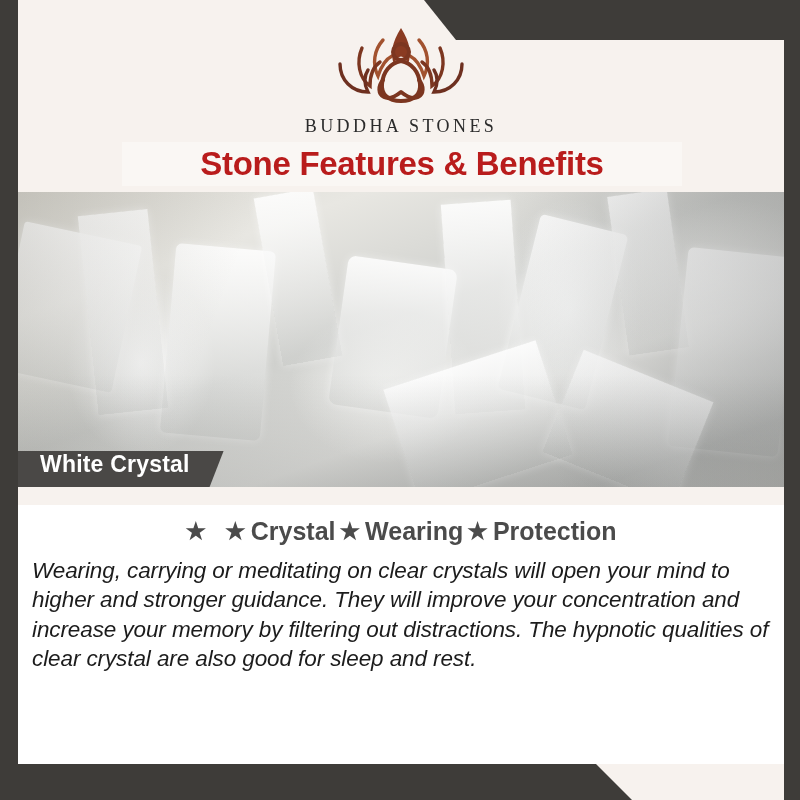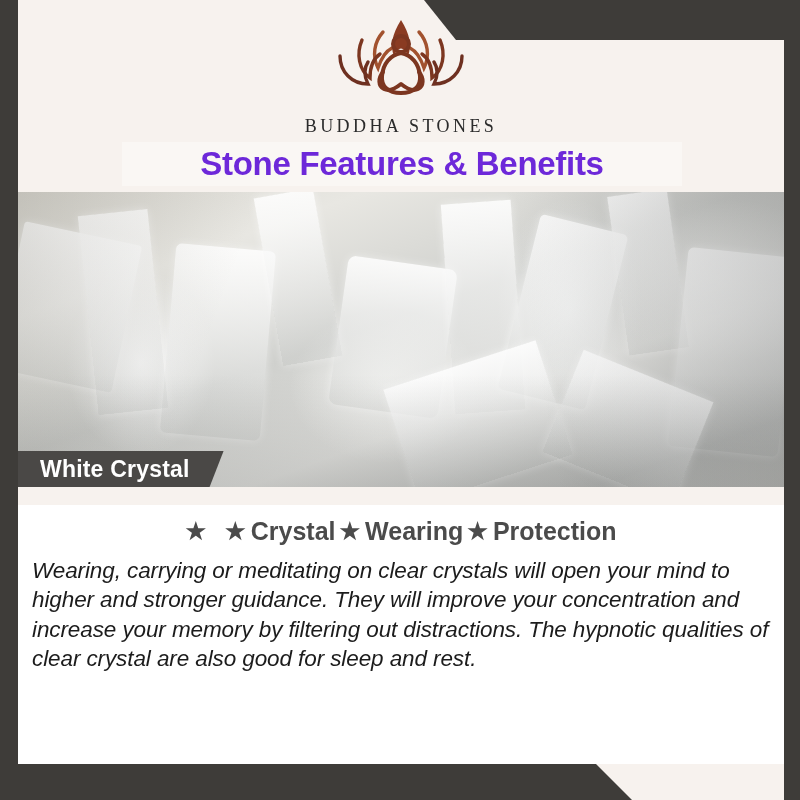--- a/index.html
+++ b/index.html
@@ -55,25 +55,24 @@
   .header {
     position: absolute;
     top: 0; left: 18px;
     width: 766px;
     height: 192px;
     background: #f7f2ee;
     z-index: 2;
   }
   .logo-wrap {
     position: absolute;
-    top: 12px; left: 0; right: 0;
+    top: 20px; left: 0; right: 0;
     display: flex;
     flex-direction: column;
     align-items: center;
-    gap: 8px;
   }
   .logo-mark {
     width: 150px;
     height: 92px;
     display: block;
   }
   .logo-text {
     margin-top: 4px;
     font-family: "Liberation Serif", serif;
     font-size: 18px;
@@ -90,21 +89,21 @@
     height: 44px;
     background: #faf7f4;
     display: flex;
     align-items: center;
     justify-content: center;
   }
   .title-band h1 {
     margin: 0;
     font-size: 33px;
     font-weight: 700;
-    color: #6d28d9;
+    color: #b91c1c;
     letter-spacing: -0.3px;
     white-space: nowrap;
   }
 
   
   .photo {
     position: absolute;
     top: 192px; left: 18px;
     width: 766px;
     height: 295px;
@@ -132,21 +131,20 @@
   }
 
   .stone-label {
     position: absolute;
     left: 18px;
     top: 451px;
     height: 36px;
     padding: 0 34px 0 22px;
     background: #4a4846;
     display: flex;
-    align-items: center;
     clip-path: polygon(0 0, 100% 0, calc(100% - 14px) 100%, 0 100%);
     z-index: 4;
   }
   .stone-label span {
     color: #ffffff;
     font-size: 23px;
     font-weight: 700;
     letter-spacing: 0.2px;
     white-space: nowrap;
   }

